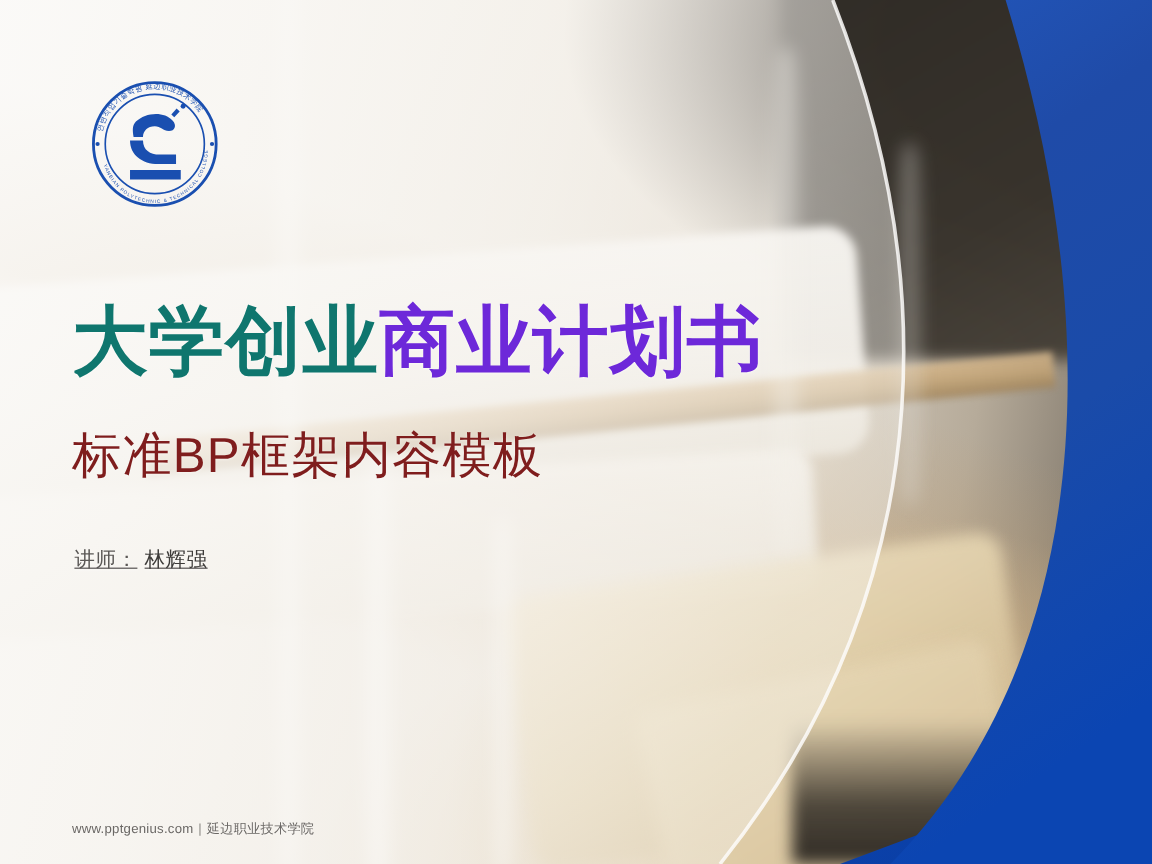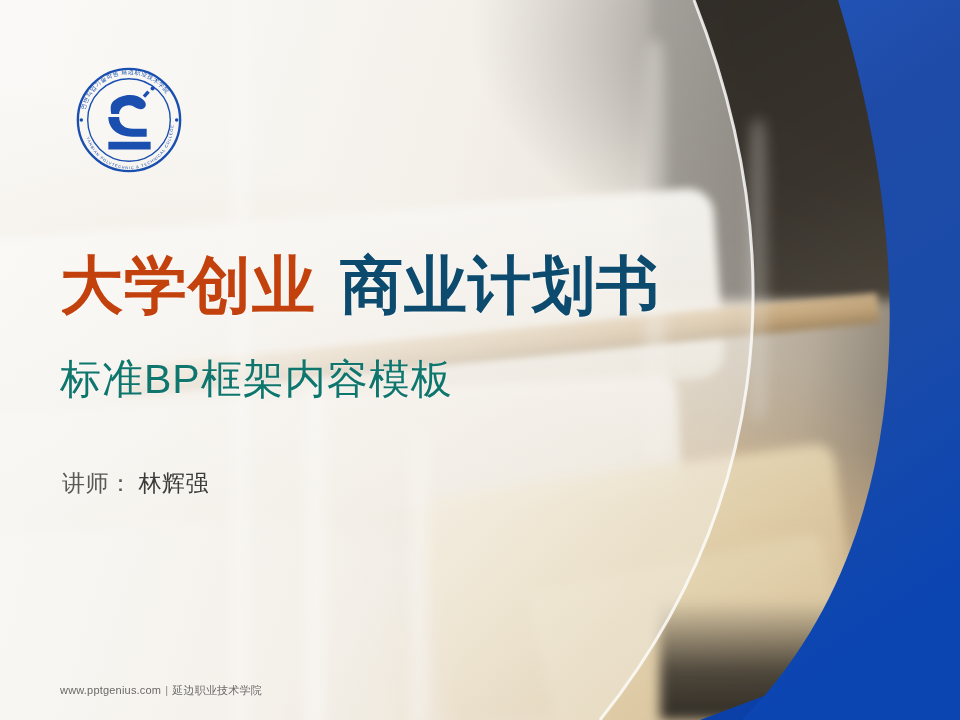--- a/index.html
+++ b/index.html
@@ -144,44 +144,45 @@
     position: absolute;
     left: 60px;
     top: 252px;
     font-size: 63px;
     font-weight: 700;
     line-height: 1.05;
     letter-spacing: 1px;
     white-space: nowrap;
     text-shadow: 0 1px 2px rgba(255,255,255,0.55);
   }
-  .title .blue { color: #c2410c; margin-top: 20px; }
-  .title .dark { color: #0c4a6e; margin-left: 24px; }
+  .title .blue { color: #0f766e; margin-top: 20px; }
+  .title .dark { color: #6d28d9; }
 
   .subtitle {
     position: absolute;
     left: 60px;
     top: 352px;
     font-size: 41px;
     font-weight: 400;
-    color: #0f766e;
+    color: #7f1d1d;
     letter-spacing: 1px;
     white-space: nowrap;
     text-shadow: 0 1px 2px rgba(255,255,255,0.5);
   }
 
   .meta {
     position: absolute;
     left: 62px;
-    top: 464px;
-    font-size: 23px;
+    top: 452px;
+    font-size: 17px;
     color: #555251;
     line-height: 1.72;
     letter-spacing: 0.5px;
     text-shadow: 0 1px 2px rgba(255,255,255,0.45);
+    text-decoration: underline;
   }
   .meta .row { white-space: nowrap; }
   .meta .lbl { color: #5b5856; }
   .meta .val { color: #3d3b39; margin-left: 6px; }
 
   .footer {
     position: absolute;
     left: 60px;
     bottom: 22px;
     font-size: 11px;

